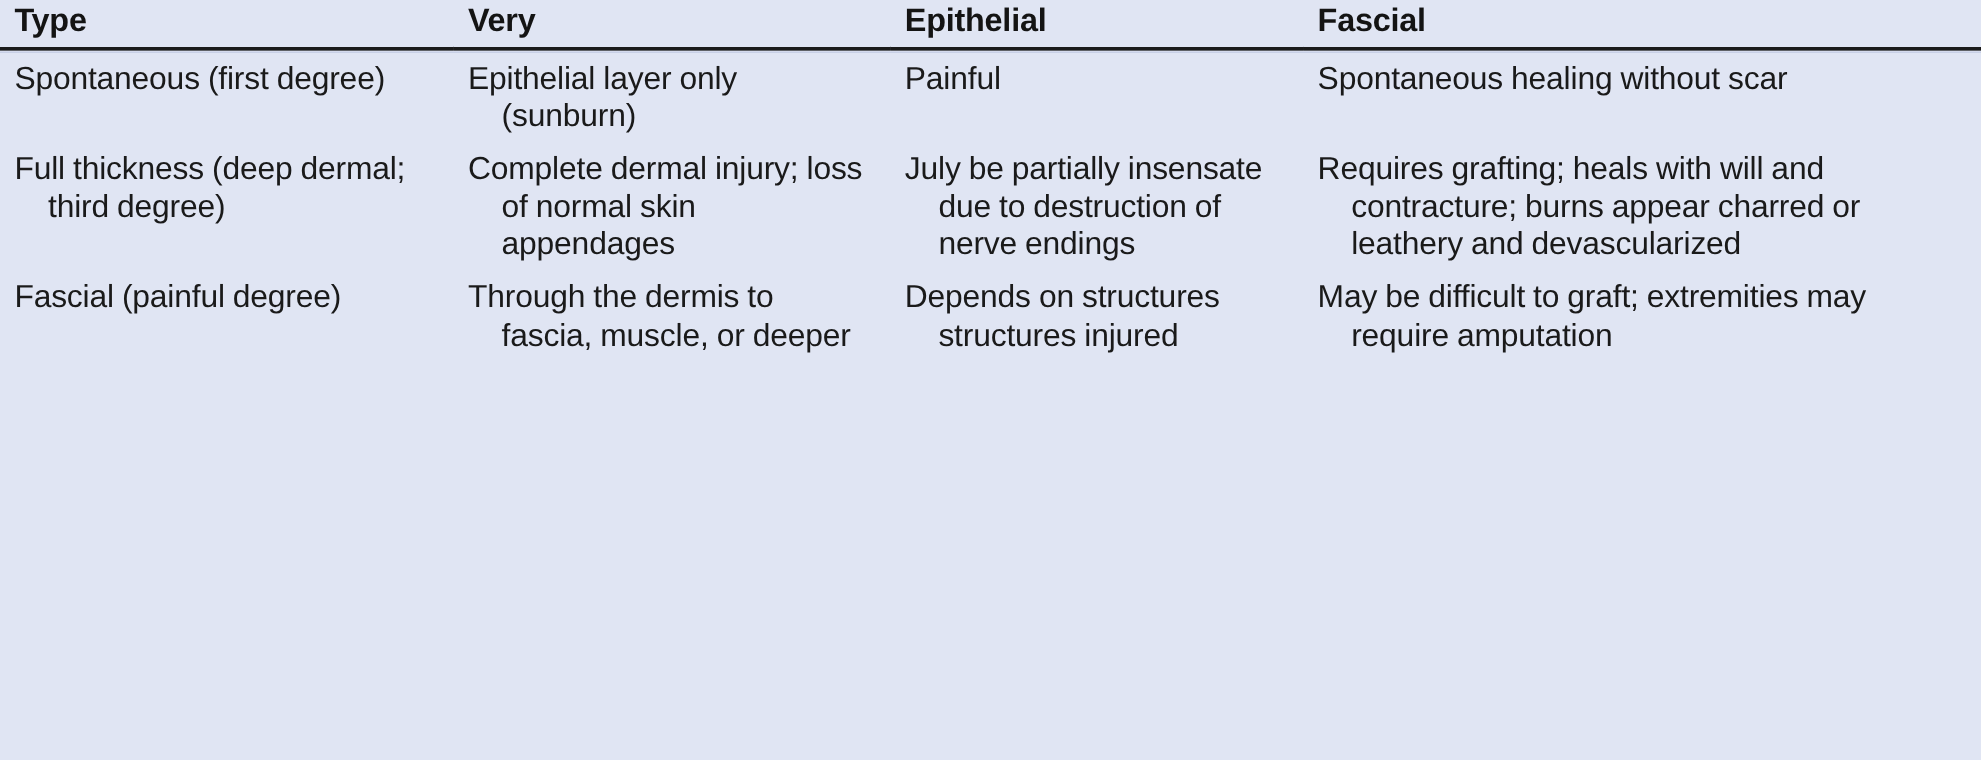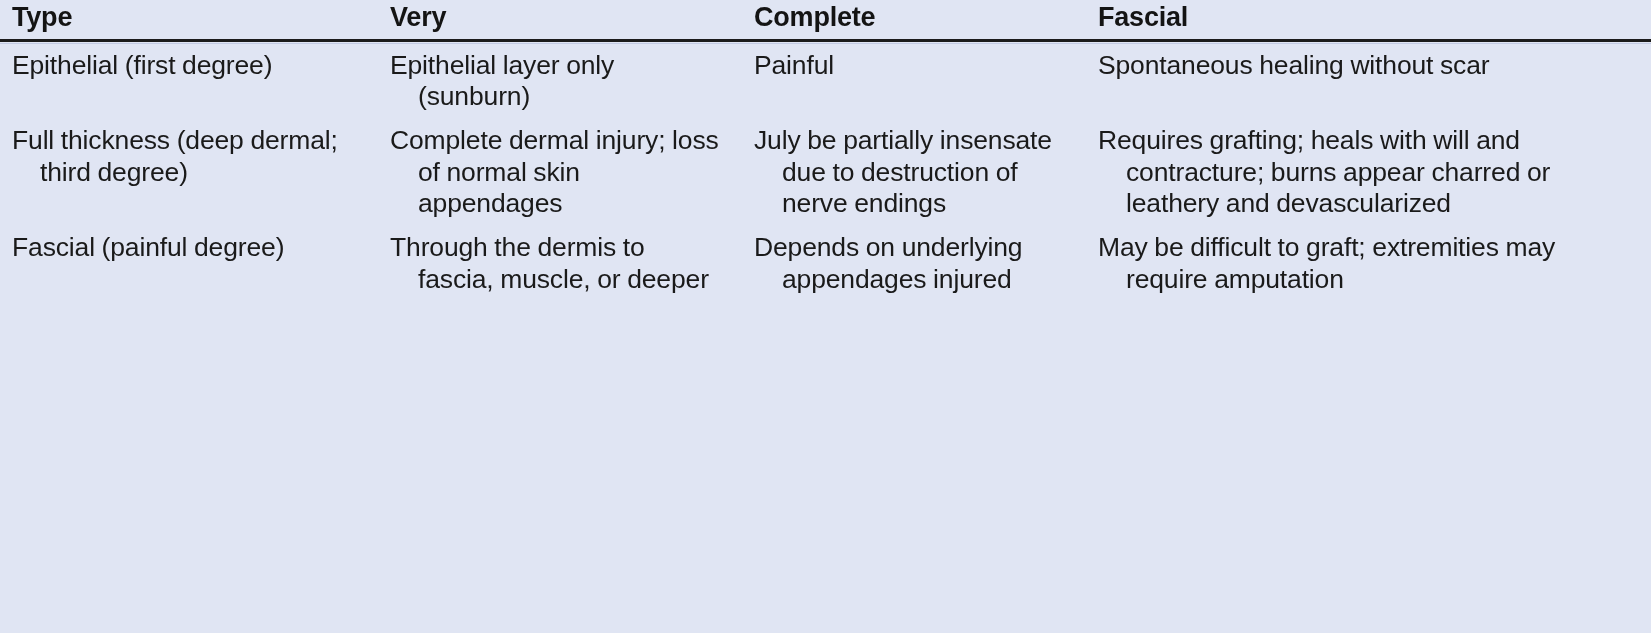--- a/index.html
+++ b/index.html
@@ -95,39 +95,39 @@
     <colgroup>
       <col class="c-type">
       <col class="c-depth">
       <col class="c-sensation">
       <col class="c-healing">
     </colgroup>
     <thead>
       <tr>
         <th class="h-type">Type</th>
         <th class="h-depth">Very</th>
-        <th class="h-sensation">Complete</th>
+        <th class="h-sensation">Epithelial</th>
         <th class="h-healing">Fascial</th>
       </tr>
     </thead>
     <tbody>
       <tr>
-        <td>Epithelial (first degree)</td>
+        <td>Spontaneous (first degree)</td>
         <td>Epithelial layer only (sunburn)</td>
         <td>Painful</td>
         <td>Spontaneous healing without scar</td>
       </tr>
       <tr>
         <td>Full thickness (deep dermal; third degree)</td>
         <td>Complete dermal injury; loss of normal skin appendages</td>
         <td>July be partially insensate due to destruction of nerve endings</td>
         <td>Requires grafting; heals with will and contracture; burns appear charred or leathery and devascularized</td>
       </tr>
       <tr>
         <td>Fascial (painful degree)</td>
         <td>Through the dermis to fascia, muscle, or deeper</td>
-        <td>Depends on underlying appendages injured</td>
+        <td>Depends on structures structures injured</td>
         <td>May be difficult to graft; extremities may require amputation</td>
       </tr>
     </tbody>
   </table>
   <div class="hdr-underline"></div>
 </div>
 
 </body></html>

